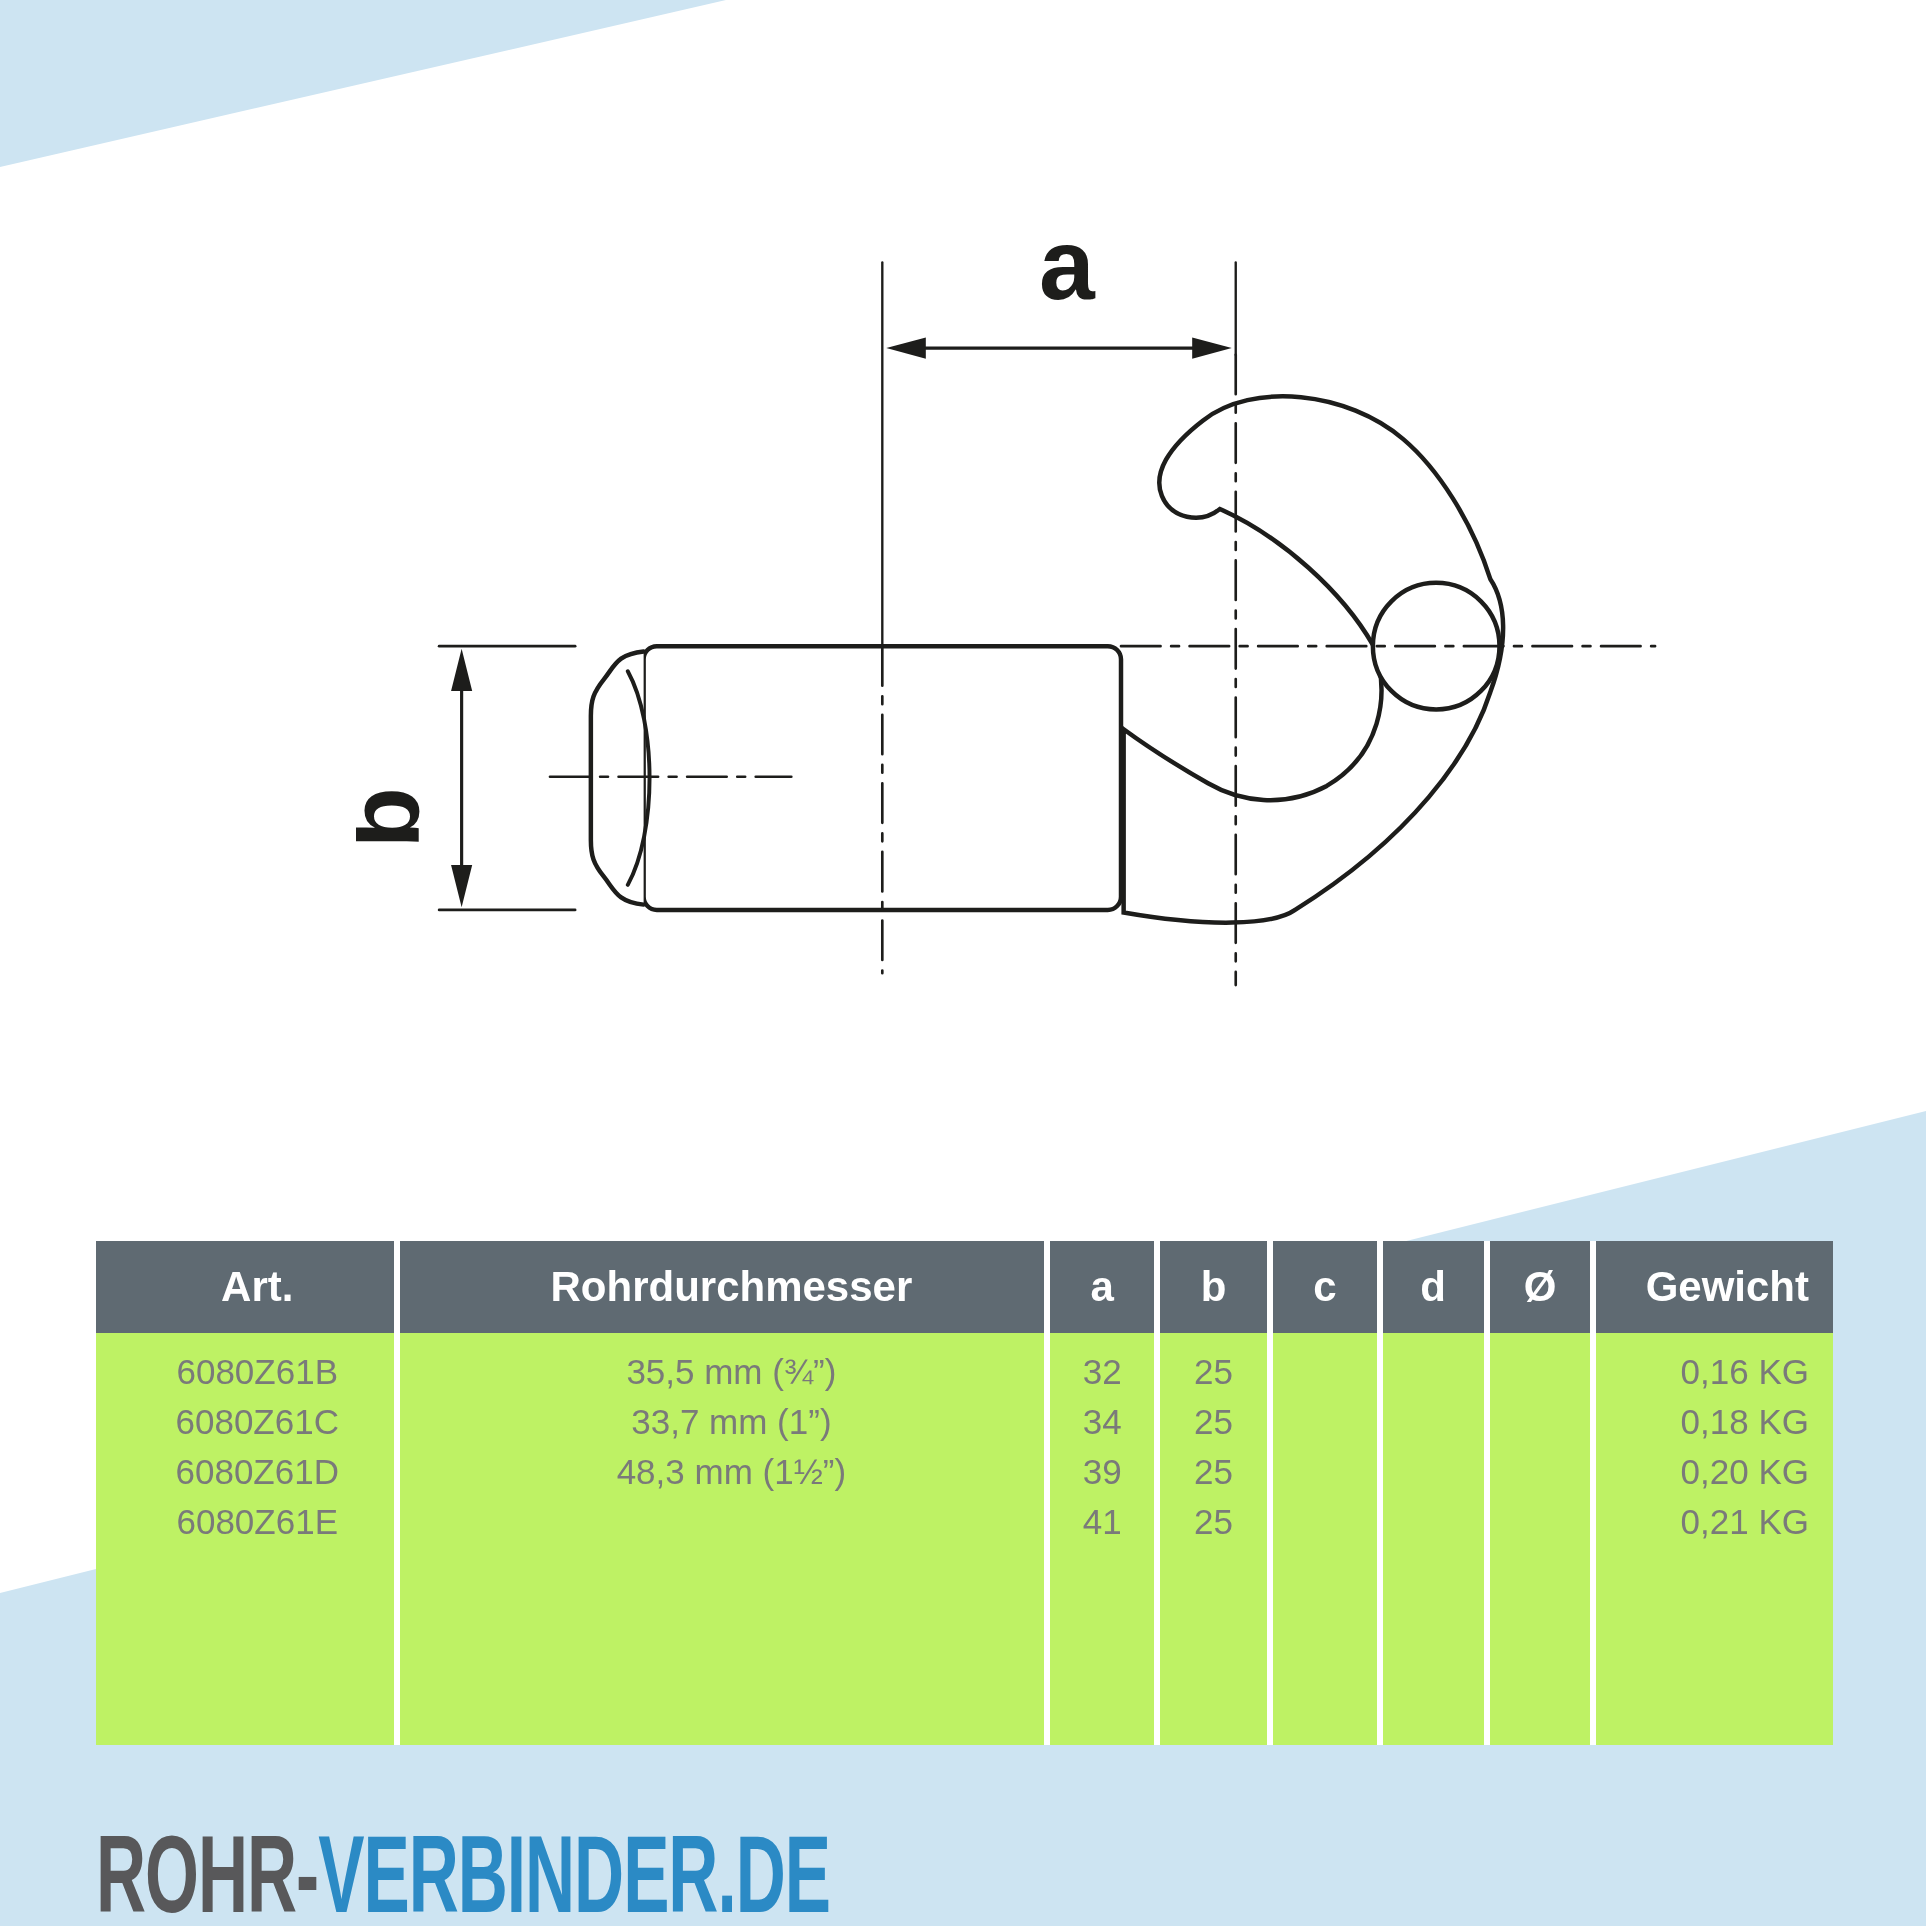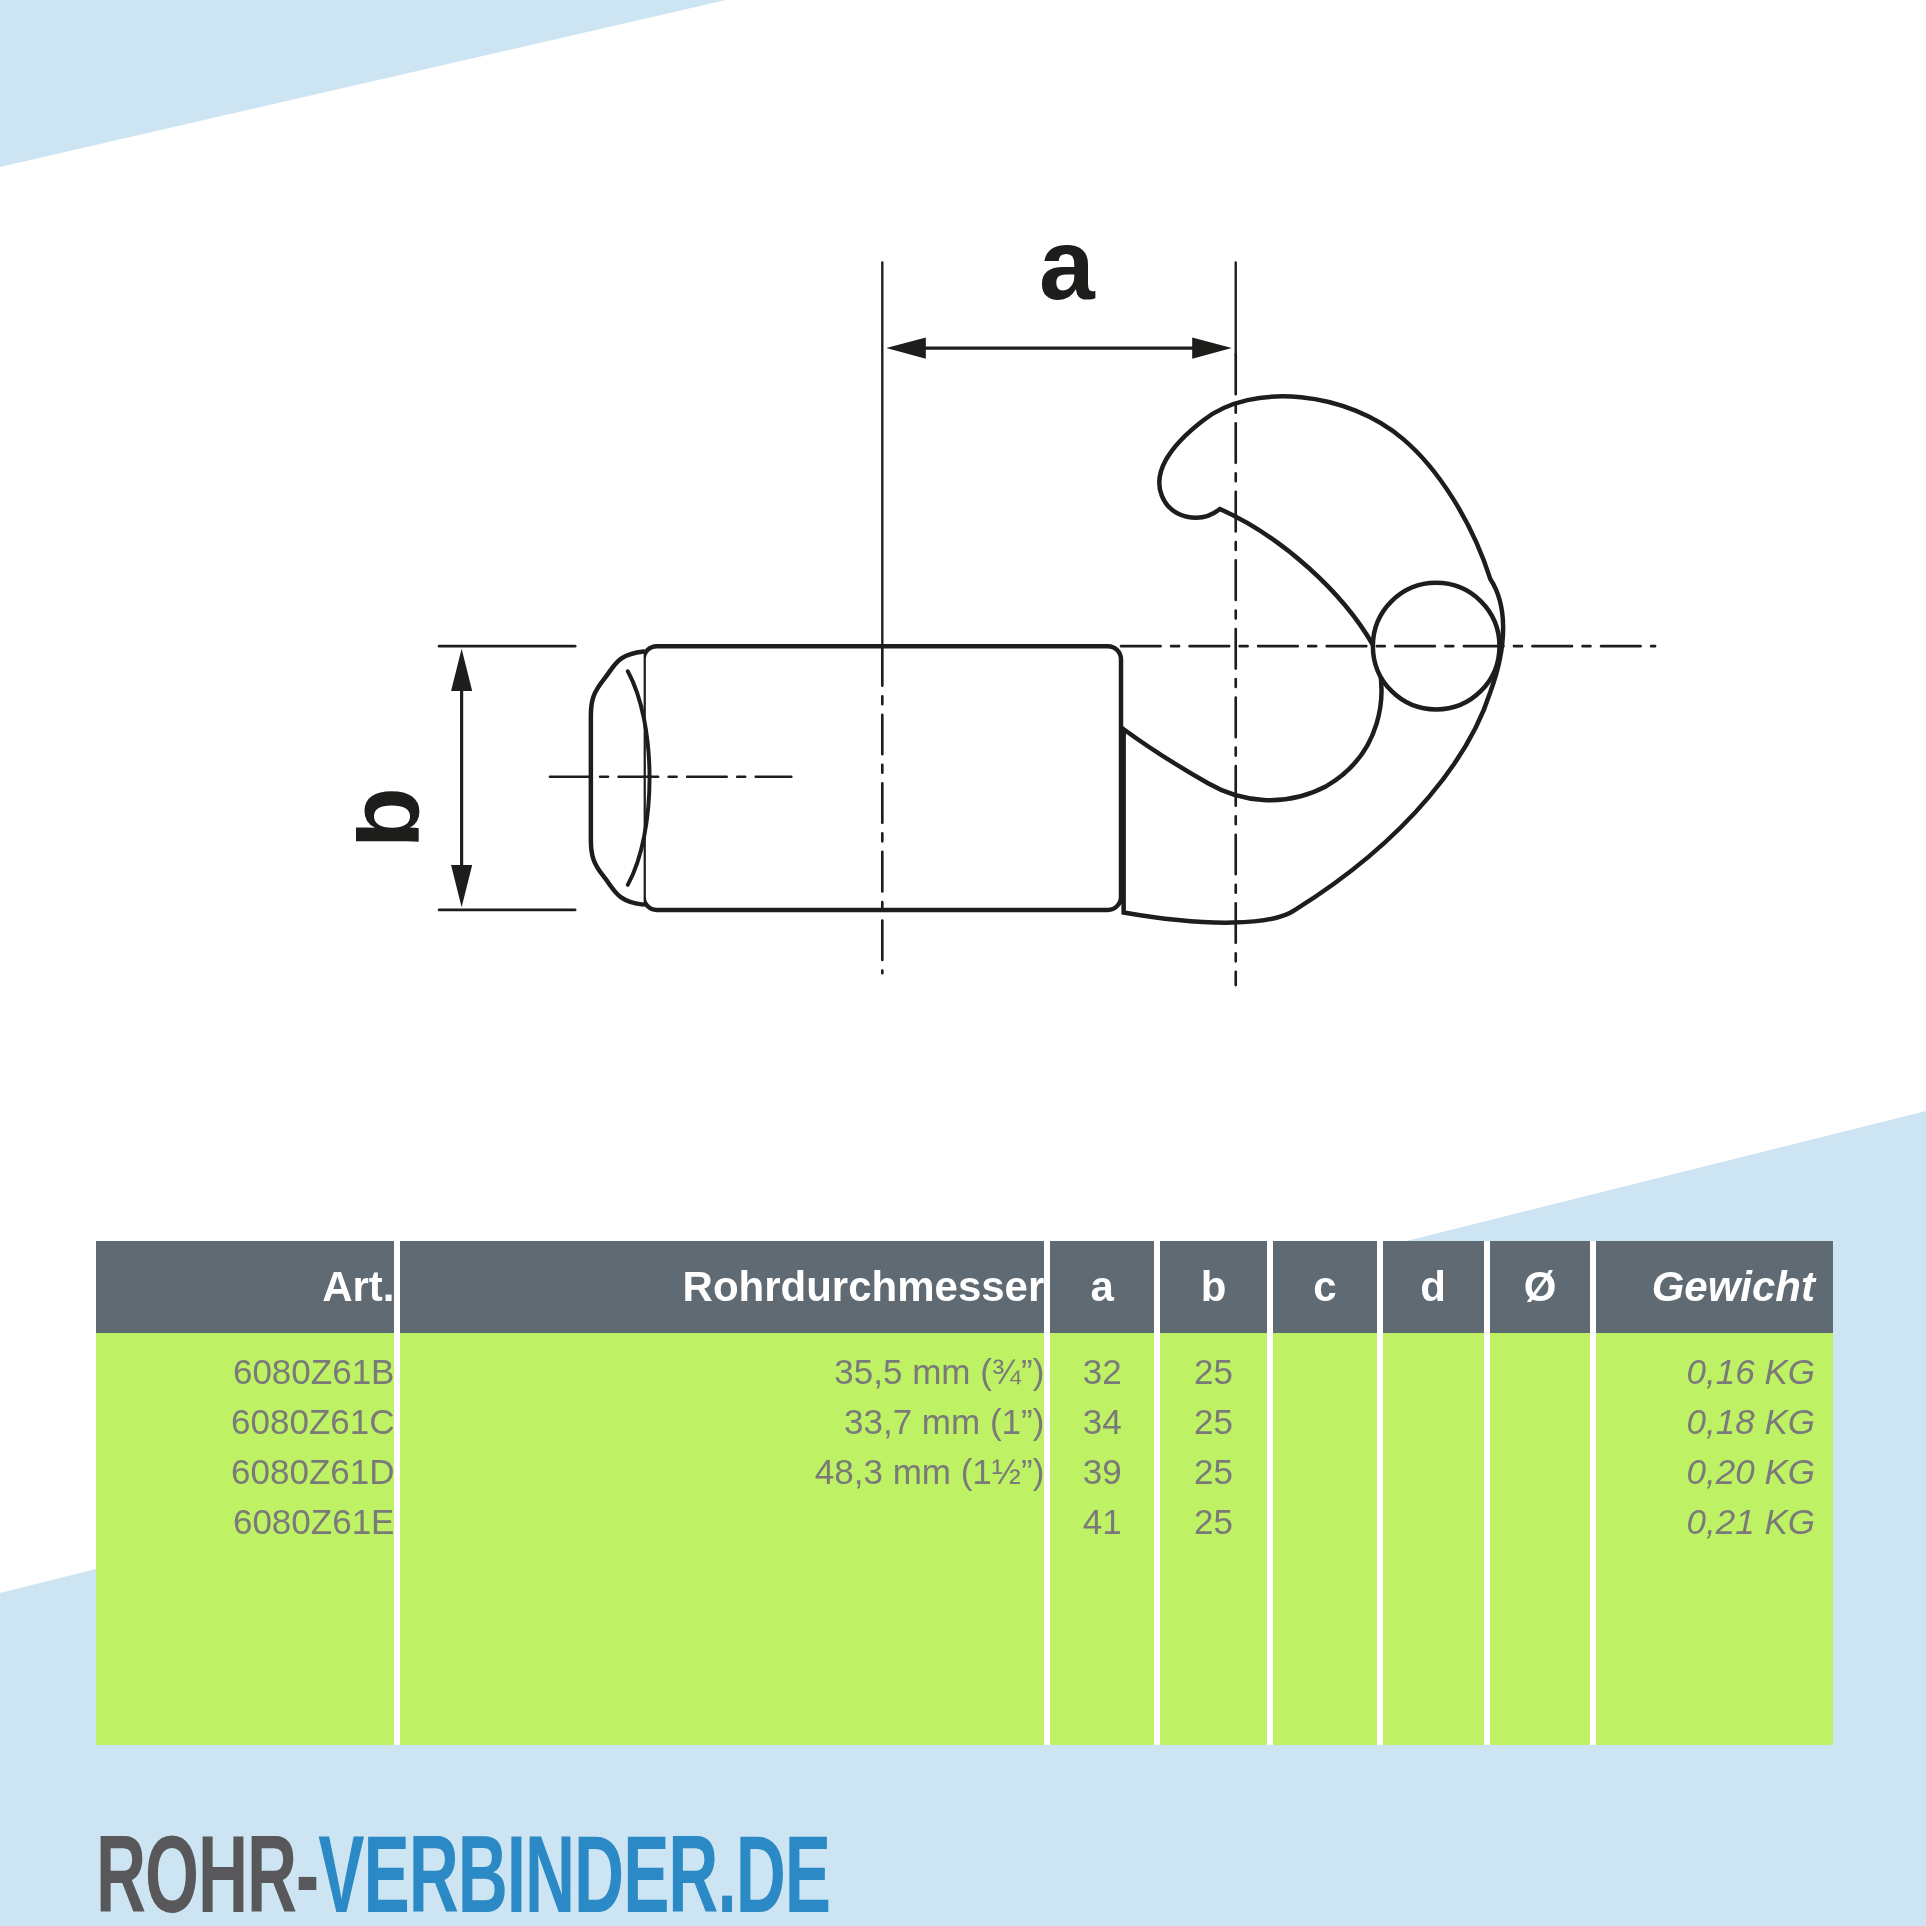--- a/index.html
+++ b/index.html
@@ -31,24 +31,24 @@
   .col{display:flex;flex-direction:column;}
   .col .hcell{
     height:92px;background:#5f6a72;color:#ffffff;
     font-size:42px;font-weight:600;line-height:92px;white-space:nowrap;
   }
   .col .bcell{
     flex:1;background:#bef264;color:#7a7a7a;
     font-size:35px;padding-top:14px;white-space:nowrap;
   }
   .col .rowline{height:50px;line-height:50px;}
-  .al{text-align:right;} .ac{text-align:center;} .ar{text-align:right;}
+  .al{text-align:center;} .ac{text-align:center;} .ar{text-align:right;}
   .pl1 .hcell,.pl1 .bcell{padding-left:24px;}
   .pl2 .hcell,.pl2 .bcell{padding-left:18px;}
-  .pr1 .hcell,.pr1 .bcell{padding-right:18px;font-style:italic;}
+  .pr1 .hcell,.pr1 .bcell{padding-right:24px;}
   
   .logo{
     position:absolute;left:96px;top:1816px;height:111px;
     font-size:105px;font-weight:700;line-height:111px;
     letter-spacing:-1.5px;white-space:nowrap;
     transform:scaleX(0.66) scaleY(1.04);transform-origin:left top;
   }
   .logo .p1{color:#58585a;}
   .logo .p2{color:#2b8ac5;}
 </style>

